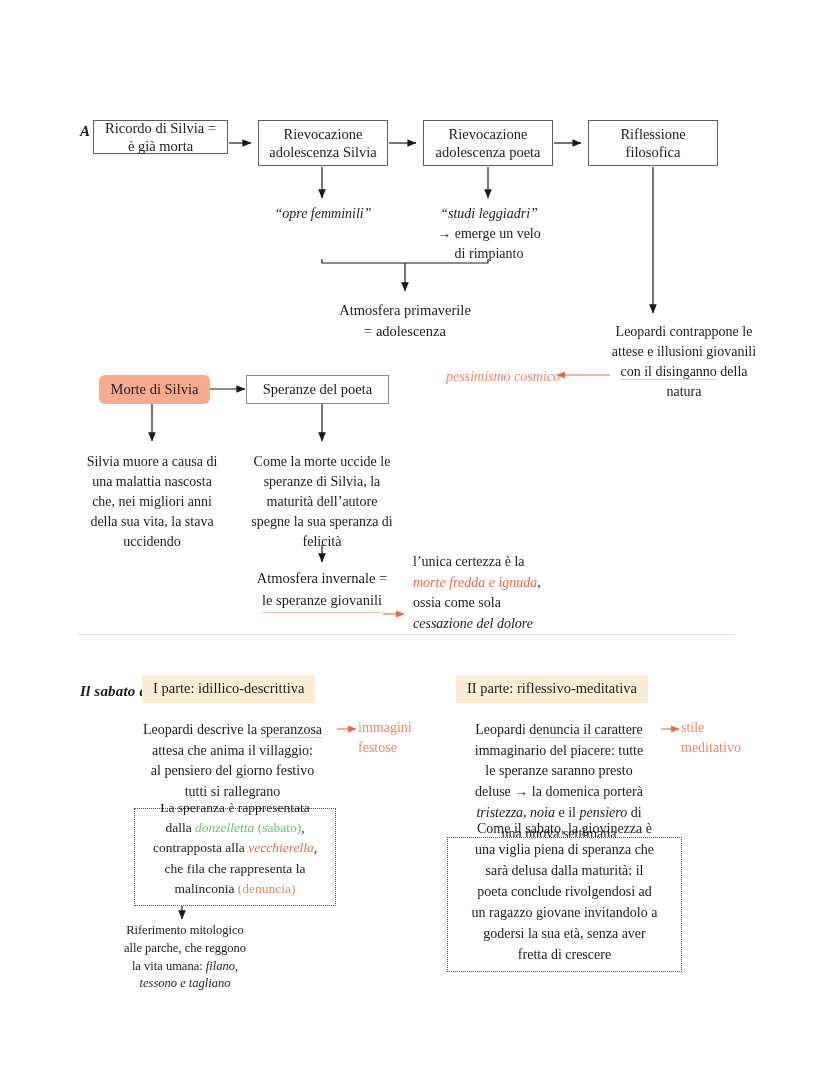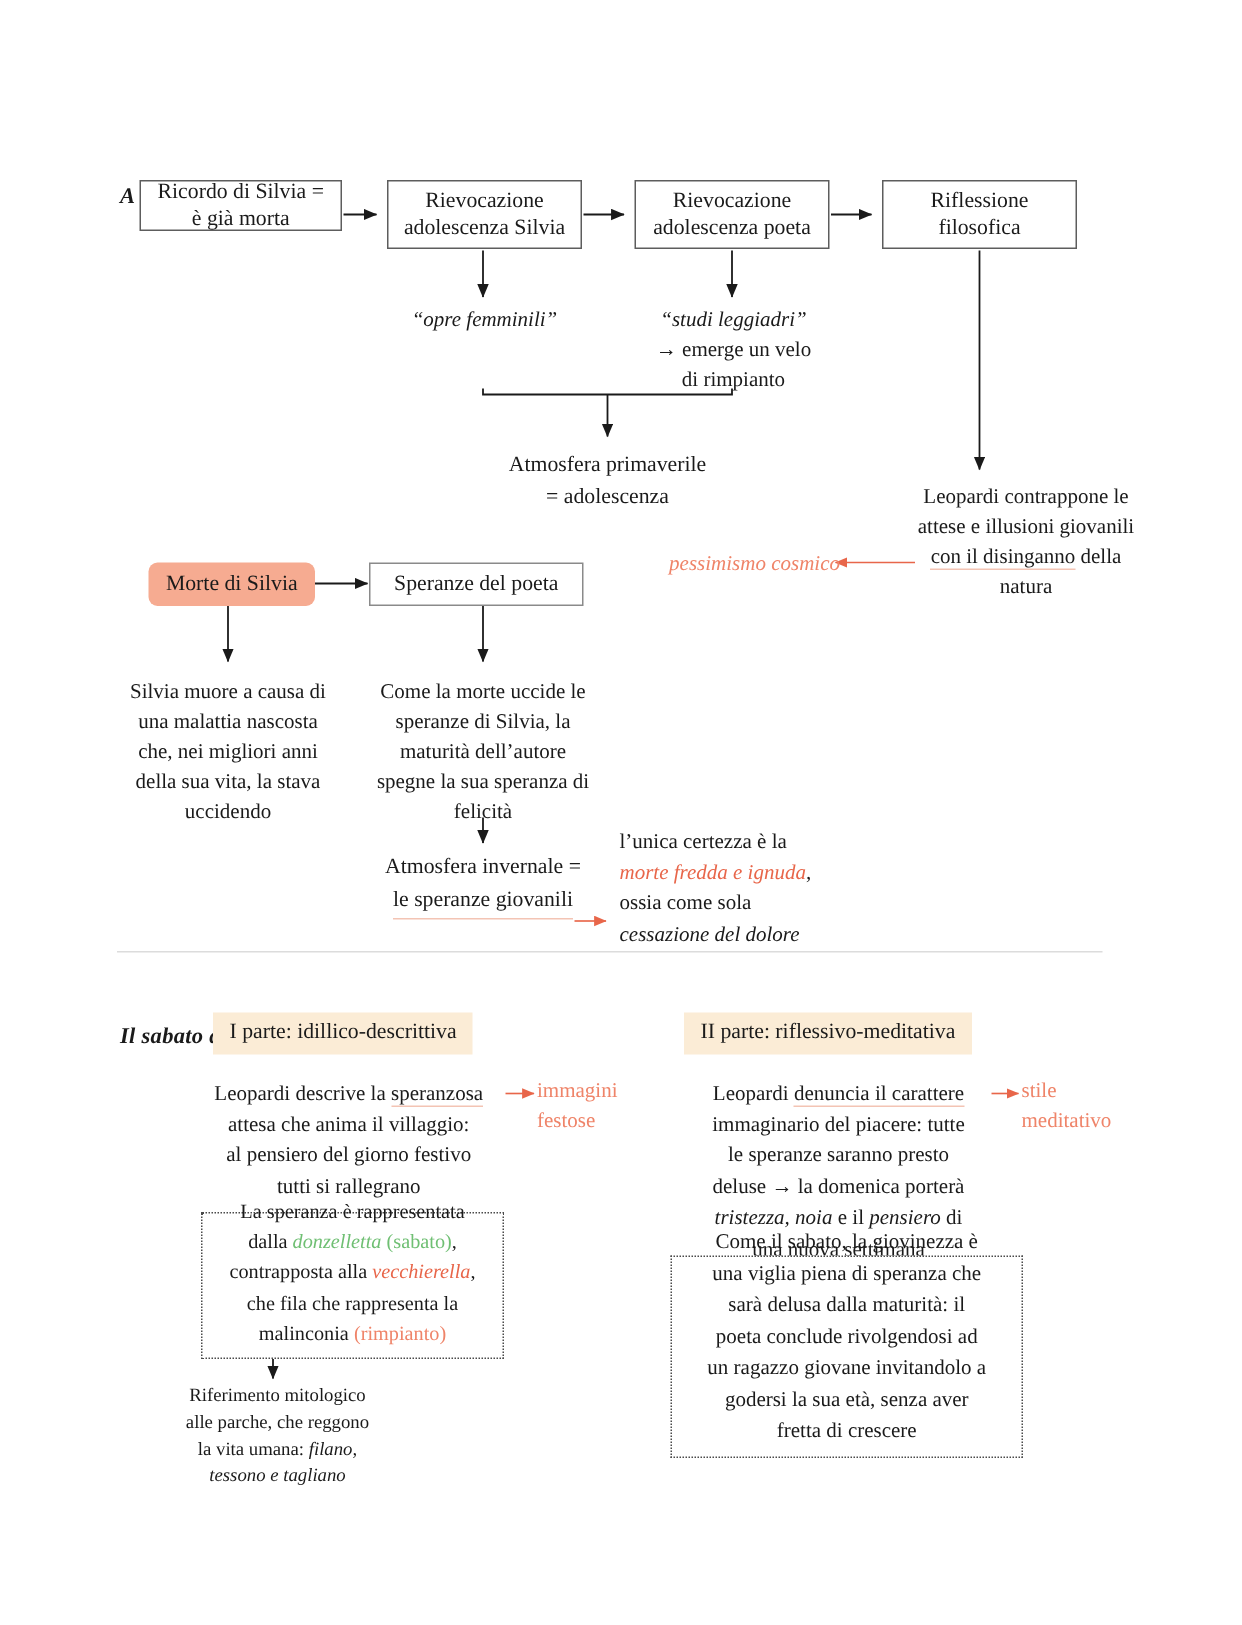--- a/index.html
+++ b/index.html
@@ -249,21 +249,21 @@
     <div>
       <span>dalla </span><span class="green ital">donzelletta</span><span class="green"> (sabato)</span><span>,</span>
     </div>
     <div>
       <span>contrapposta alla </span><span class="accent ital">vecchierella</span><span>,</span>
     </div>
     <div>
       <span>che </span><span>fila</span><span> che rappresenta la</span>
     </div>
     <div>
-      <span>malinconia </span><span class="accent-soft">(rimpianto)</span>
+      <span>malinconia </span><span class="accent-soft">(denuncia)</span>
     </div>
   </div>
 </div>
 
 <div class="abs txt-sm ctr" style="left:105px;top:922px;width:160px;">
   <div>Riferimento mitologico</div>
   <div>
     <span>alle </span><span class="bold">parche</span><span>, che reggono</span>
   </div>
   <div>

